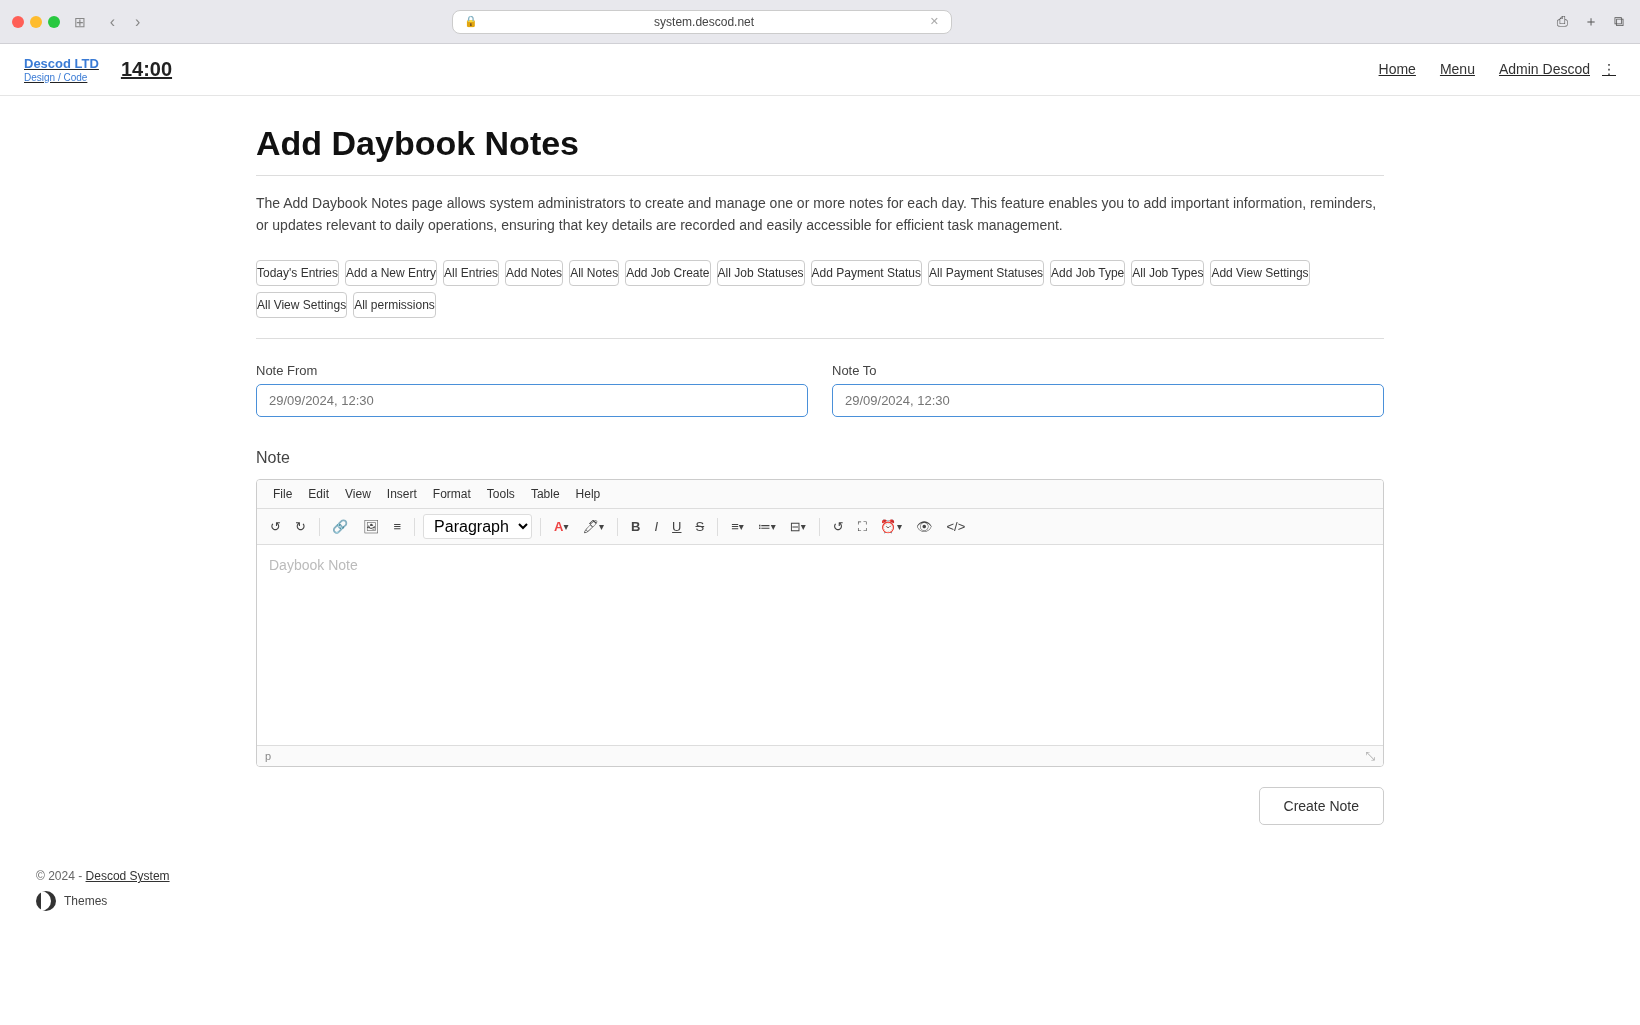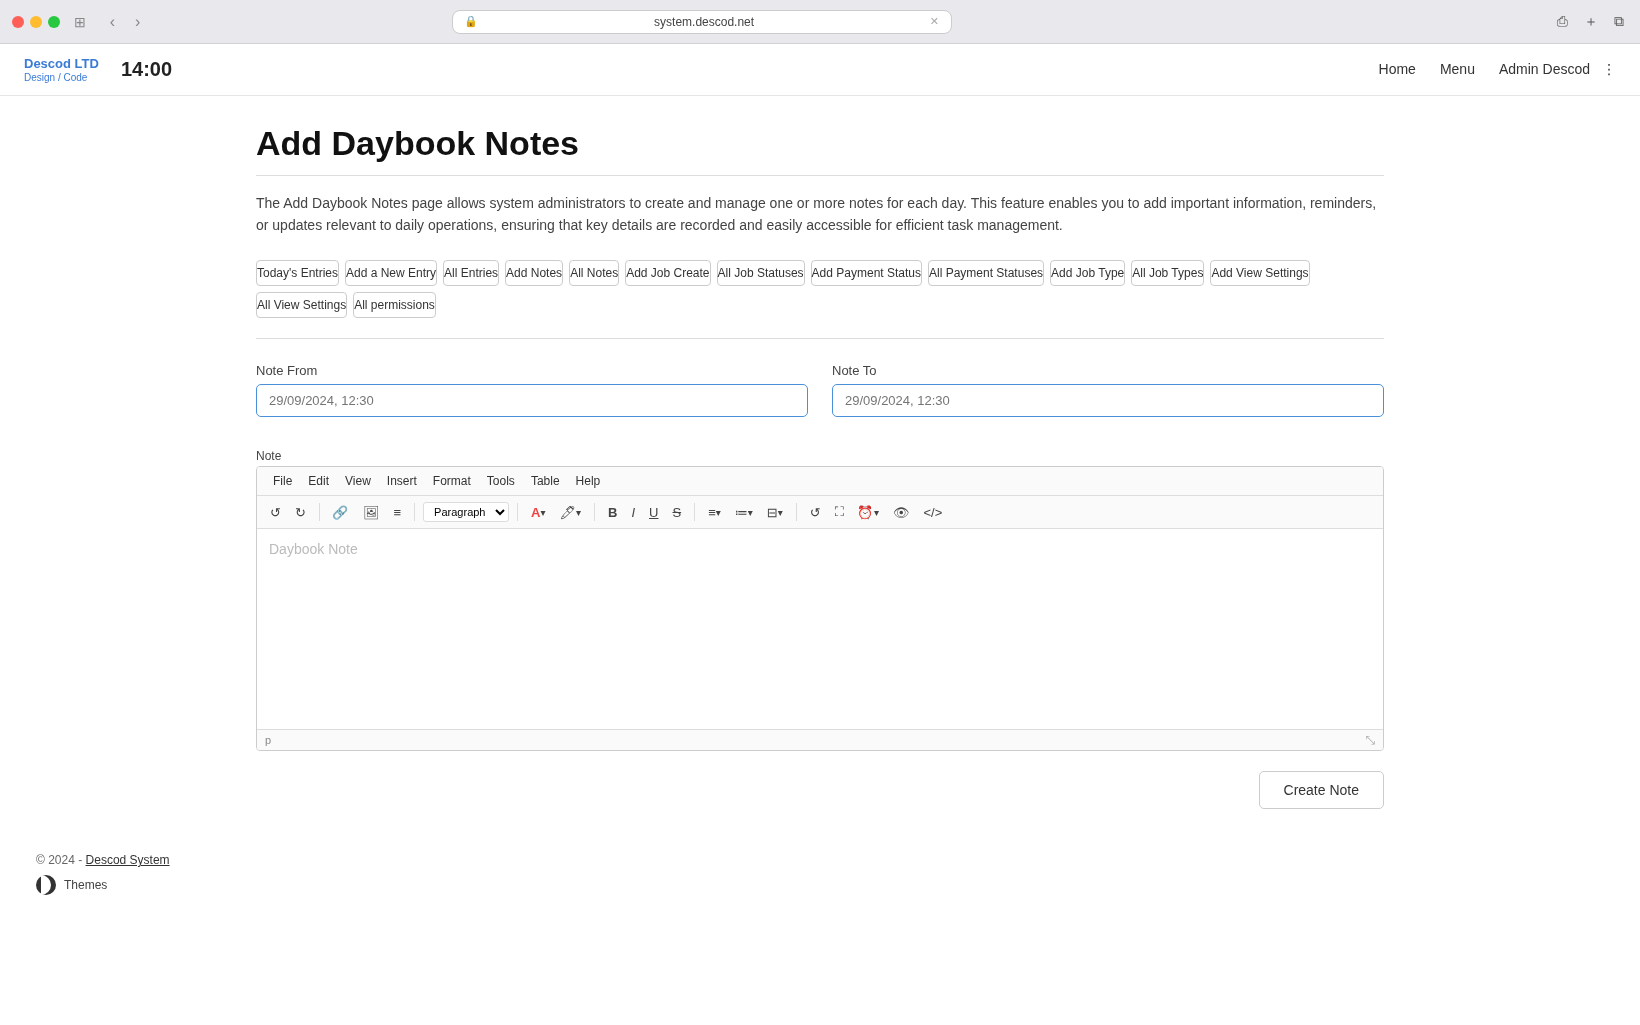--- a/index.html
+++ b/index.html
@@ -71,20 +71,21 @@
       min-height: calc(1025px - 44px);
     }
 
     
     .top-nav {
       display: flex;
       align-items: center;
       padding: 12px 24px;
       border-bottom: 1px solid #e5e5e5;
       background: #fff;
+      text-decoration: underline;
     }
     .logo-area {
       display: flex; align-items: center; gap: 10px;
     }
     .logo-text {
       font-size: 13px; font-weight: 700; color: #3a7bd5;
       line-height: 1.2;
     }
     .logo-sub {
       font-size: 10px; color: #3a7bd5; font-weight: 400;
@@ -156,21 +157,21 @@
       border: 1.5px solid #4a90d9;
       border-radius: 5px;
       font-size: 13px;
       color: #888;
       outline: none;
       background: #fff;
     }
 
     
     .note-label {
-      font-size: 12px; color: #444; margin-bottom: 3px; display: block;
+      font-size: 16px; color: #444; margin-bottom: 12px; display: block;
     }
 
     
     .editor-container {
       border: 1px solid #ccc;
       border-radius: 4px;
       overflow: hidden;
     }
     .editor-menubar {
       display: flex;
@@ -208,21 +209,21 @@
       color: #444;
       display: flex; align-items: center;
     }
     .toolbar-separator {
       width: 1px; height: 18px; background: #ddd; margin: 0 4px;
     }
     .toolbar-select {
       padding: 2px 6px;
       border: 1px solid #ddd;
       border-radius: 3px;
-      font-size: 11px;
+      font-size: 16px;
       background: #fff;
       cursor: pointer;
     }
 
     .editor-body {
       min-height: 200px;
       padding: 12px;
       font-size: 14px;
       color: #aaa;
       background: #fff;

